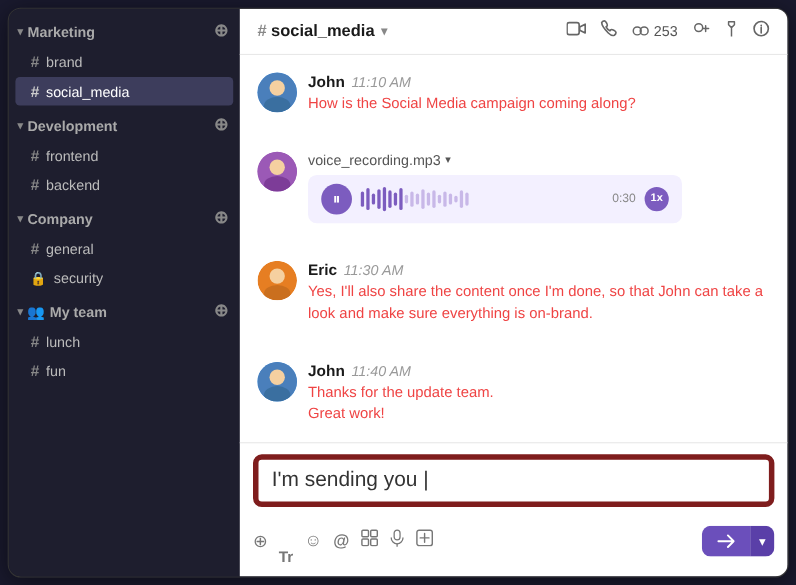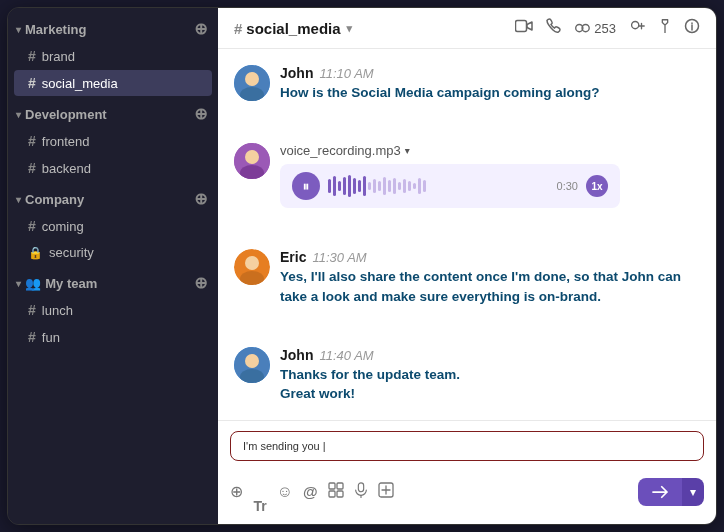--- a/index.html
+++ b/index.html
@@ -169,23 +169,22 @@
       font-size: 14px;
       color: #1a1a1a;
     }
     .message-time {
       font-size: 13px;
       color: #999;
       font-style: italic;
     }
     .message-text {
       font-size: 13.5px;
-      color: #0c4a6e;
+      color: #ef4444;
       line-height: 1.45;
-      font-weight: bold;
     }
     
     .voice-file-label {
       display: flex;
       align-items: center;
       gap: 4px;
       font-size: 13px;
       color: #555;
       margin-bottom: 6px;
       cursor: pointer;
@@ -247,24 +246,24 @@
       flex-shrink: 0;
       cursor: pointer;
     }
     
     .input-area {
       border-top: 1px solid #e8e8e8;
       padding: 10px 12px;
       flex-shrink: 0;
     }
     .message-input-box {
-      border: 1px solid #7f1d1d;
+      border: 5px solid #7f1d1d;
       border-radius: 8px;
       padding: 8px 12px;
-      font-size: 11px;
+      font-size: 19px;
       color: #333;
       margin-bottom: 8px;
       background: #fff;
     }
     .toolbar {
       display: flex;
       align-items: center;
       gap: 10px;
     }
     .toolbar-icon {
@@ -346,21 +345,21 @@
     <div class="sidebar-group">
       <div class="sidebar-group-header">
         <div class="group-left">
           <span class="chevron-icon">▾</span>
           <span>Company</span>
         </div>
         <span class="plus-icon">⊕</span>
       </div>
       <div class="sidebar-item">
         <span class="hash-icon">#</span>
-        <span>coming</span>
+        <span>general</span>
       </div>
       <div class="sidebar-item">
         <span class="lock-icon">🔒</span>
         <span>security</span>
       </div>
     </div>
 
     <div class="sidebar-group">
       <div class="sidebar-group-header">
         <div class="group-left">

